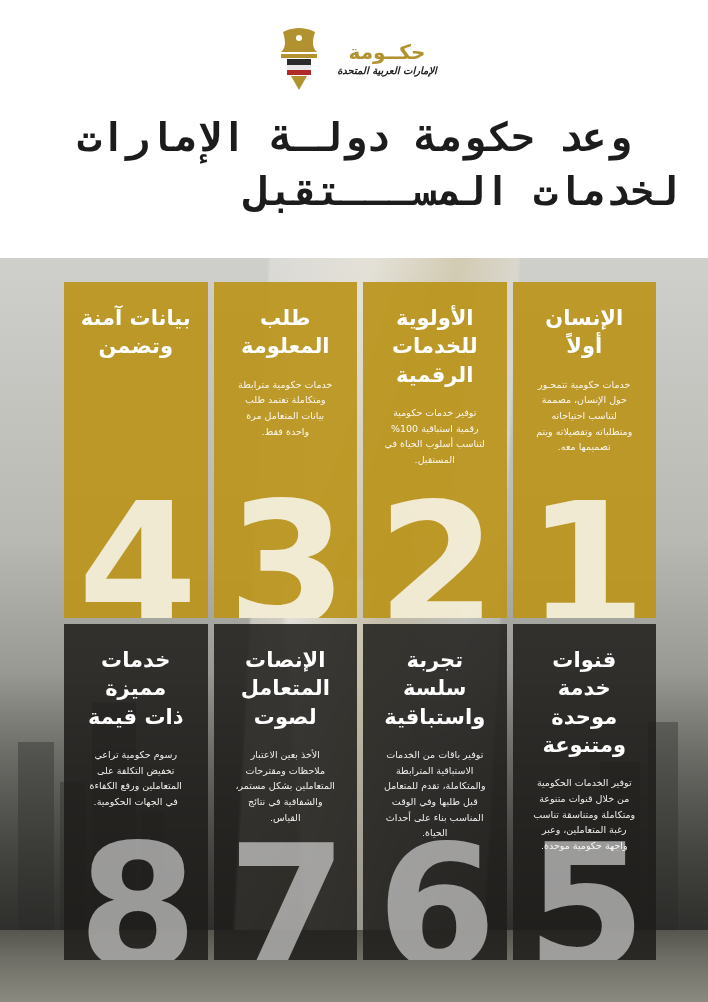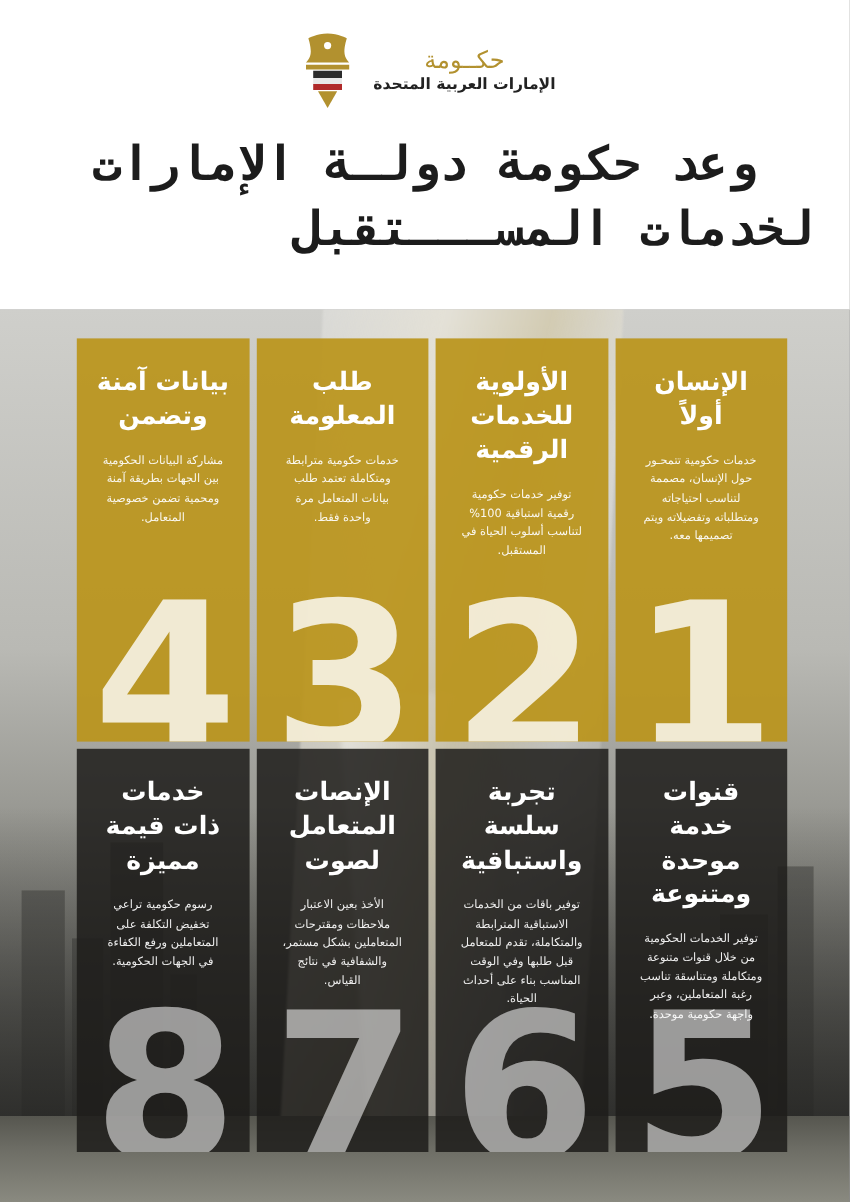--- a/index.html
+++ b/index.html
@@ -28,24 +28,24 @@
     width:56px;height:66px;
     position:relative;
     flex:0 0 auto;
   }
   .emblem svg{display:block}
   .gov-text{
     text-align:center;
     line-height:1.25;
   }
   .gov-line1{
-    font-size:20px;font-weight:normal;color:#b2912f;letter-spacing:1px;
+    font-size:20px;font-weight:bold;color:#b2912f;letter-spacing:1px;
   }
   .gov-line2{
-    font-size:13px;font-weight:bold;color:#222222;
+    font-size:10px;font-weight:bold;color:#222222;font-style:italic;
   }
   .main-title{
     margin-top:22px;
     text-align:center;
     color:#1c1c1c;
     font-weight:bold;
     font-size:40px;
     line-height:1.35;
     letter-spacing:0px;
     padding:0 30px;
@@ -213,21 +213,20 @@
           <div>المعلومة</div>
         </div>
         <div class="card-desc">خدمات حكومية مترابطة ومتكاملة تعتمد طلب بيانات المتعامل مرة واحدة فقط.</div>
         <div class="card-num">3</div>
       </div>
       <div class="card gold">
         <div class="card-title">
           <div>بيانات آمنة</div>
           <div>وتضمن</div>
         </div>
-        <div class="card-desc">مشاركة البيانات الحكومية بين الجهات بطريقة آمنة ومحمية تضمن خصوصية المتعامل.</div>
         <div class="card-num">4</div>
       </div>
       <div class="card dark">
         <div class="card-title">
           <div>قنوات خدمة</div>
           <div>موحدة</div>
           <div>ومتنوعة</div>
         </div>
         <div class="card-desc">توفير الخدمات الحكومية من خلال قنوات متنوعة ومتكاملة ومتناسقة تناسب رغبة المتعاملين، وعبر واجهة حكومية موحدة.</div>
         <div class="card-num">5</div>
@@ -245,20 +244,20 @@
           <div>الإنصات</div>
           <div>المتعامل</div>
           <div>لصوت</div>
         </div>
         <div class="card-desc">الأخذ بعين الاعتبار ملاحظات ومقترحات المتعاملين بشكل مستمر، والشفافية في نتائج القياس.</div>
         <div class="card-num">7</div>
       </div>
       <div class="card dark">
         <div class="card-title">
           <div>خدمات</div>
+          <div>مميزة</div>
           <div>ذات قيمة</div>
-          <div>مميزة</div>
         </div>
         <div class="card-desc">رسوم حكومية تراعي تخفيض التكلفة على المتعاملين ورفع الكفاءة في الجهات الحكومية.</div>
         <div class="card-num">8</div>
       </div>
     </div>
 </div>
 
 </body></html>

